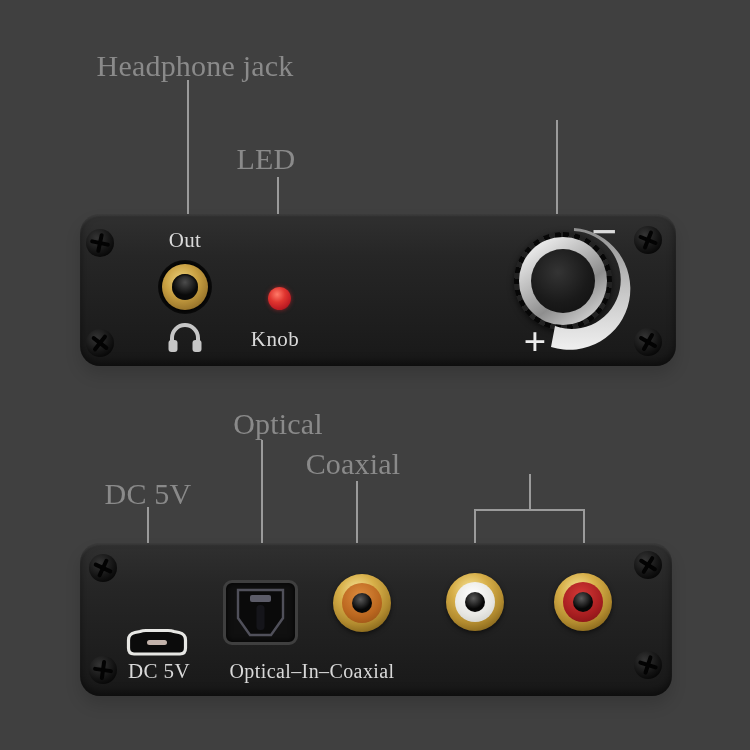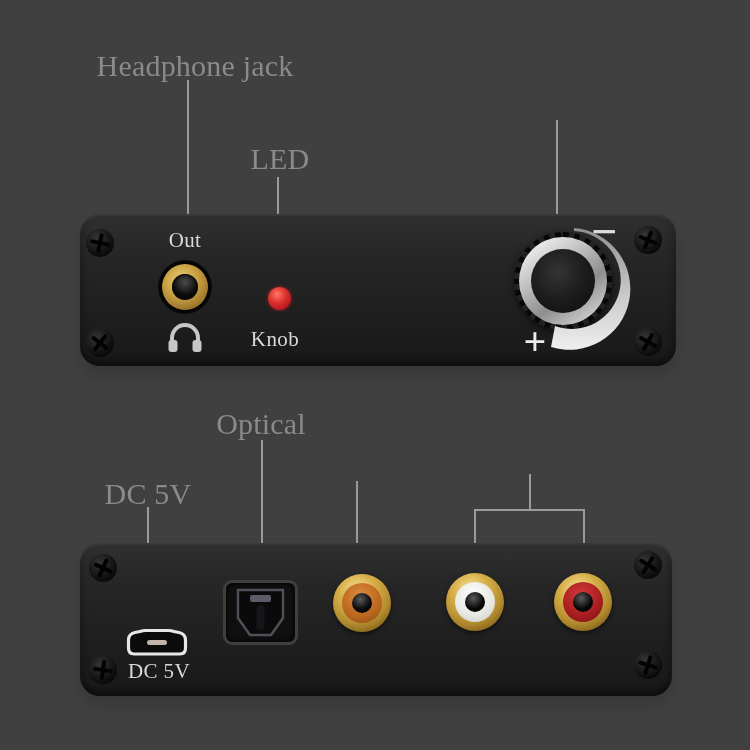--- a/index.html
+++ b/index.html
@@ -83,21 +83,21 @@
   
   .usb{position:absolute;left:45px;top:84px;}
   .hp-icon{position:absolute;left:85px;top:108px;}
 </style>
 </head>
 <body>
 
 <div class="stage">
 
   <div class="callout" style="left:195px;top:66px">Headphone jack</div>
-  <div class="callout" style="left:280px;top:159px">LED</div>
+  <div class="callout" style="left:266px;top:159px">LED</div>
 
   <div class="lline" style="left:187px;top:80px;height:183px"></div>
   <div class="lline" style="left:277px;top:177px;height:109px"></div>
   <div class="lline" style="left:556px;top:120px;height:116px"></div>
 
   <div class="panel panel-front">
     <div class="screw" style="left:6px;top:15px;--rot:12deg"></div>
     <div class="screw" style="left:6px;top:115px;--rot:38deg"></div>
     <div class="screw" style="left:554px;top:12px;--rot:22deg"></div>
     <div class="screw" style="left:554px;top:114px;--rot:30deg"></div>
@@ -128,21 +128,22 @@
           <stop offset="0.55" stop-color="#c9c9c9"></stop>
           <stop offset="1" stop-color="#efefef"></stop>
         </linearGradient>
       </defs>
       <path d="M494 14 A61 61 0 1 1 471 133 L475 112 A49 49 0 1 0 494 17 Z" fill="url(#sg)"></path>
     </svg>
     <div class="vol-minus">−</div>
     <div class="vol-plus">+</div>
   </div>
 
-  <div class="callout" style="left:261px;top:424px">Optical</div>
+  <div class="callout" style="left:278px;top:424px">Optical</div>
+  <div class="callout" style="left:353px;top:464px">Coaxial</div>
   <div class="callout" style="left:148px;top:494px">DC 5V</div>
 
   <div class="lline" style="left:261px;top:440px;height:138px"></div>
   <div class="lline" style="left:356px;top:481px;height:92px"></div>
   <div class="lline" style="left:147px;top:507px;height:121px"></div>
 
   <div class="lline" style="left:529px;top:474px;height:36px"></div>
   <div class="hline" style="left:474px;top:509px;width:111px"></div>
   <div class="lline" style="left:474px;top:509px;height:57px"></div>
   <div class="lline" style="left:583px;top:509px;height:55px"></div>
@@ -159,20 +160,21 @@
     </svg>
     <div class="ptext" style="left:79px;top:128px">DC 5V</div>
 
     <div class="toslink">
       <svg width="70" height="60" viewBox="0 0 70 60">
         <path d="M13 7 h45 v28 l-12 17 h-21 l-12 -17 z" fill="#0a0a0a" stroke="#50505a" stroke-width="2.4"></path>
         <rect x="25" y="12" width="21" height="7" rx="2" fill="#5c5c68"></rect>
         <rect x="31.5" y="22" width="8" height="25" rx="3.5" fill="#15151a"></rect>
       </svg>
     </div>
+    <div class="ptext" style="left:232px;top:128px;font-size:20px">Optical–In–Coaxial</div>
 
     <div class="rca rca-coax" style="left:253px;top:31px">
       <div class="gold"></div>
       <div class="insulator"></div>
       <div class="hole"></div>
     </div>
     <div class="rca rca-left" style="left:366px;top:30px">
       <div class="gold"></div>
       <div class="insulator"></div>
       <div class="hole"></div>

